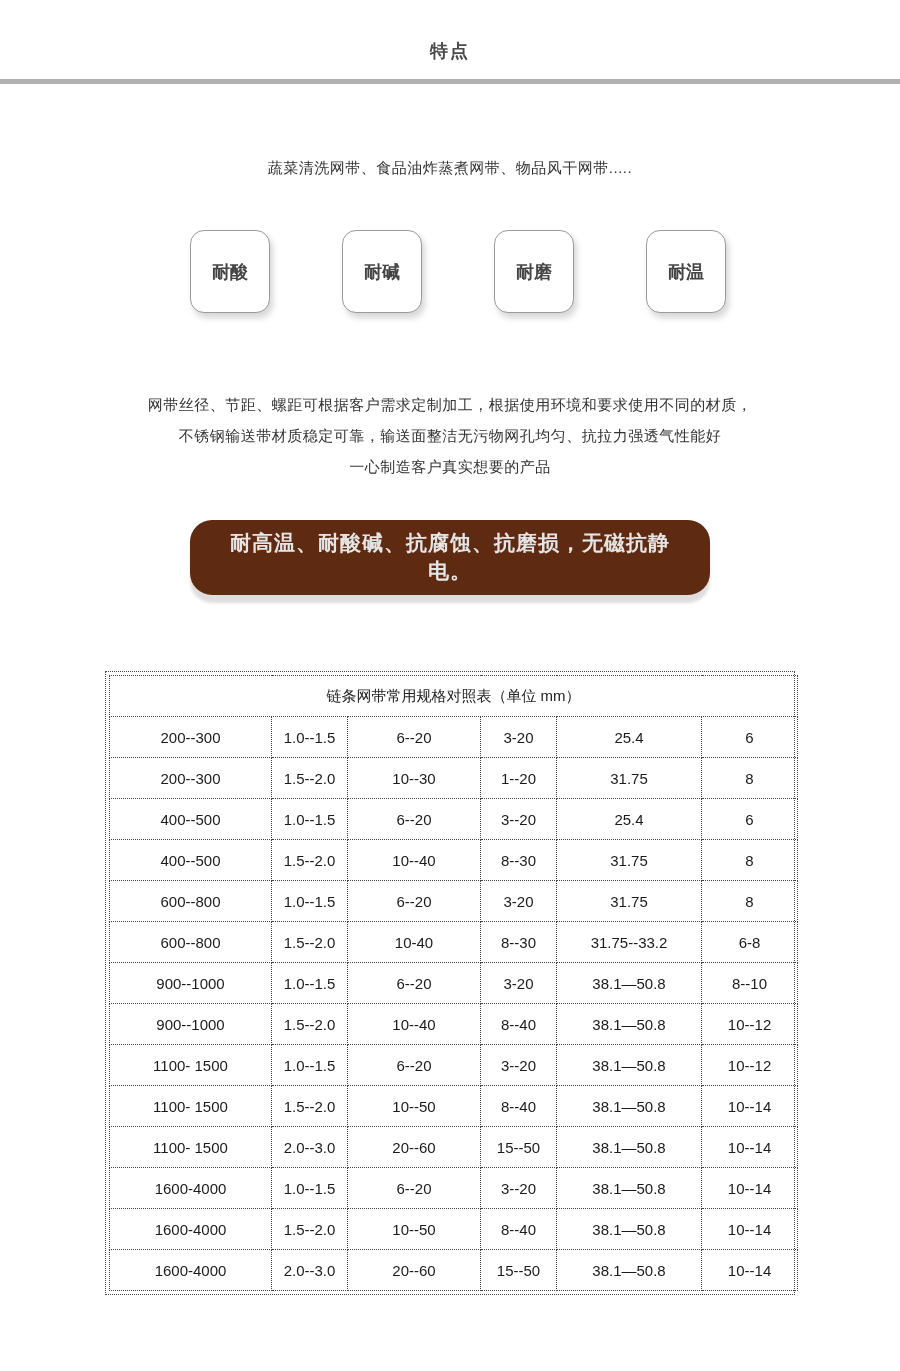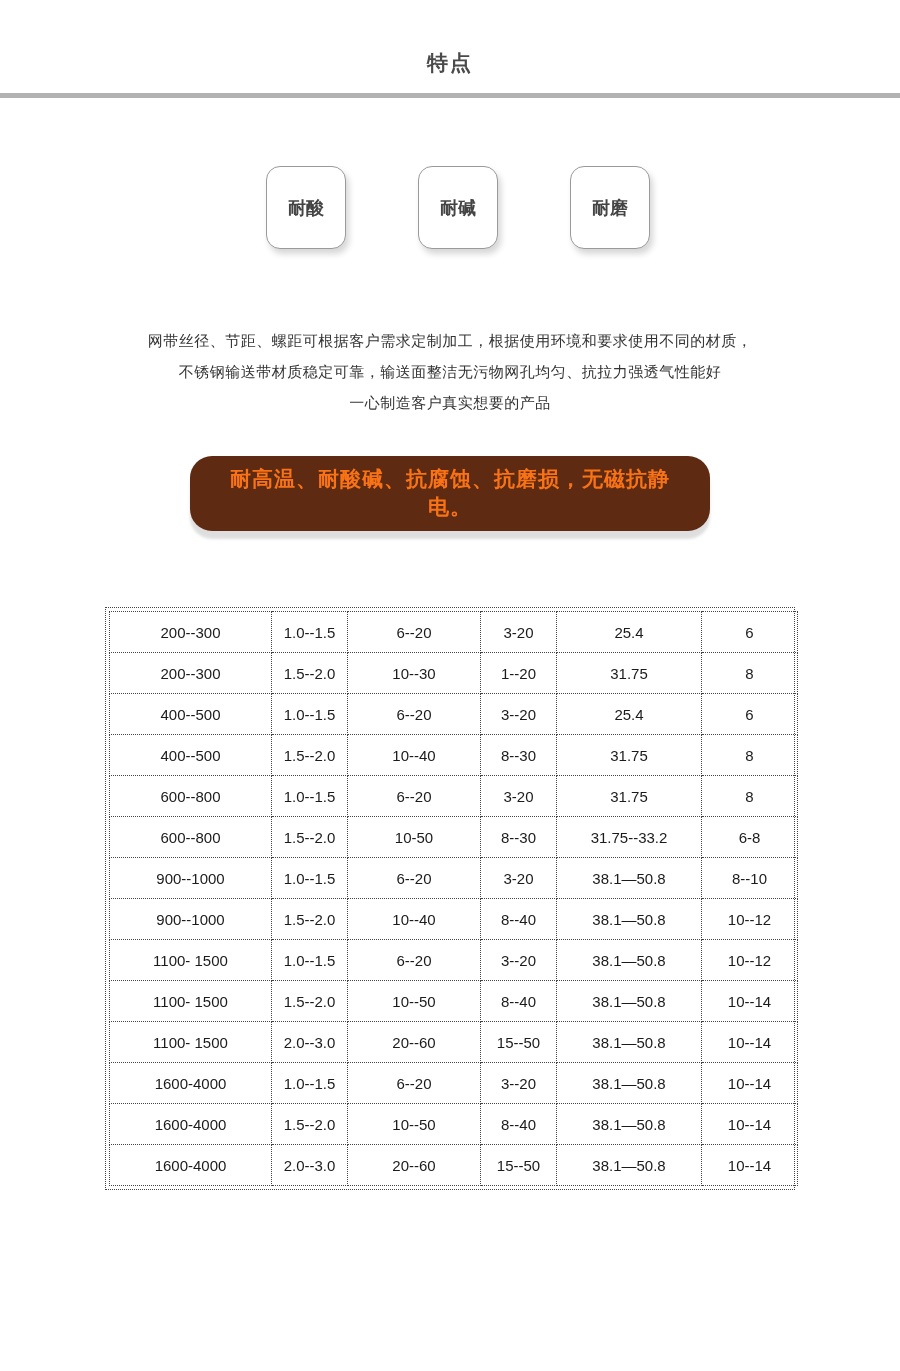--- a/index.html
+++ b/index.html
@@ -3,22 +3,22 @@
 <meta charset="utf-8">
 <style>
   * { margin:0; padding:0; box-sizing:border-box; }
   html,body { background:#ffffff; }
   body {
     width:900px; min-height:1371px; margin:0 auto;
     font-family:"Liberation Sans","DejaVu Sans",sans-serif;
     color:#333;
   }
   .feature-title {
-    padding-top:49px; text-align:center;
-    font-size:21px; font-weight:bold; color:#4a4a4a; letter-spacing:2px;
+    padding-top:39px; text-align:center;
+    font-size:18px; font-weight:bold; color:#4a4a4a; letter-spacing:2px;
   }
   .divider { margin-top:16px; height:5px; background:#b2b2b2; width:100%; }
   .intro-paragraph {
     margin-top:68px; text-align:center;
     font-size:15px; color:#333; line-height:31px; letter-spacing:0.5px;
   }
   .badges-row {
     margin-top:47px; display:flex; justify-content:center; gap:72px;padding-left:16px;
   }
   .badge {
@@ -59,55 +59,62 @@
   col.c4{width:76px;} col.c5{width:145px;} col.c6{width:96px;}
 </style>
 </head>
 <body>
 
 <div class="feature-title">特点</div>
 
 <div class="divider"></div>
 
 <div class="intro-paragraph">
+  <div>蔬菜清洗网带、食品油炸蒸煮网带、物品风干网带.....</div>
 </div>
 
 <div class="badges-row">
   <div class="badge">
     <span>耐酸</span>
   </div>
   <div class="badge">
     <span>耐碱</span>
   </div>
   <div class="badge">
     <span>耐磨</span>
+  </div>
+  <div class="badge">
+    <span>耐温</span>
   </div>
 </div>
 
 <div class="description-paragraph">
   <div>网带丝径、节距、螺距可根据客户需求定制加工，根据使用环境和要求使用不同的材质，</div>
   <div>不锈钢输送带材质稳定可靠，输送面整洁无污物网孔均匀、抗拉力强透气性能好</div>
   <div>一心制造客户真实想要的产品</div>
 </div>
 
 <div class="banner-wrap">
-  <div class="feature-banner" style="background: rgb(94, 42, 18); color: #f97316;">耐高温、耐酸碱、抗腐蚀、抗磨损，无磁抗静电。</div>
+  <div class="feature-banner" style="background: rgb(94, 42, 18); color: #e5e5e5;">耐高温、耐酸碱、抗腐蚀、抗磨损，无磁抗静电。</div>
 </div>
 
 <div class="spec-table-wrap">
   <table class="spec-table">
     <colgroup>
       <col class="c1">
         <col class="c2">
         <col class="c3">
         <col class="c4">
         <col class="c5">
         <col class="c6">
     </colgroup>
     <tbody>
+      <tr>
+        <td class="table-title-cell" colspan="6">链条网带常用规格对照表（单位 mm）</td>
+      </tr>
     <tr>
           <td>200--300</td>
           <td>1.0--1.5</td>
           <td>6--20</td>
           <td>3-20</td>
           <td>25.4</td>
           <td>6</td>
         </tr>
         <tr>
           <td>200--300</td>
@@ -137,21 +144,21 @@
           <td>600--800</td>
           <td>1.0--1.5</td>
           <td>6--20</td>
           <td>3-20</td>
           <td>31.75</td>
           <td>8</td>
         </tr>
         <tr>
           <td>600--800</td>
           <td>1.5--2.0</td>
-          <td>10-50</td>
+          <td>10-40</td>
           <td>8--30</td>
           <td>31.75--33.2</td>
           <td>6-8</td>
         </tr>
         <tr>
           <td>900--1000</td>
           <td>1.0--1.5</td>
           <td>6--20</td>
           <td>3-20</td>
           <td>38.1—50.8</td>

